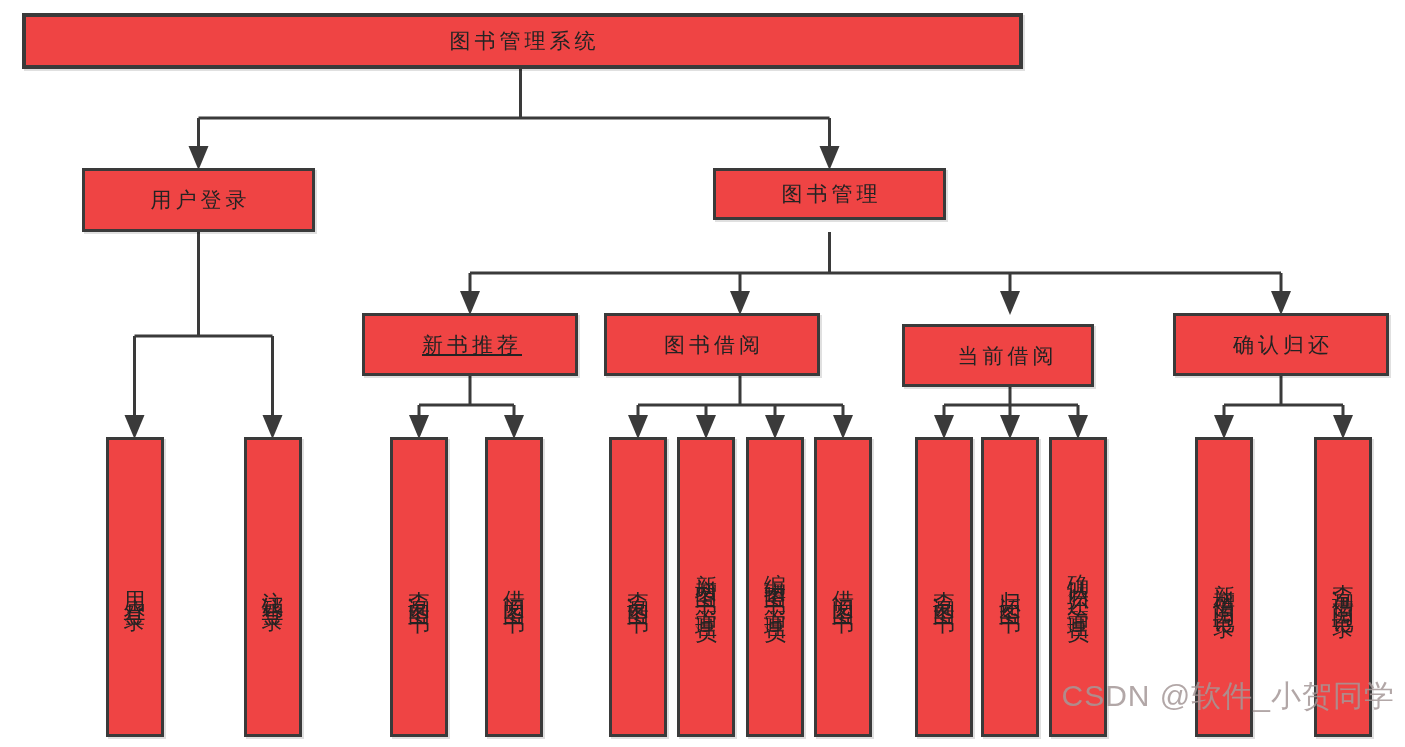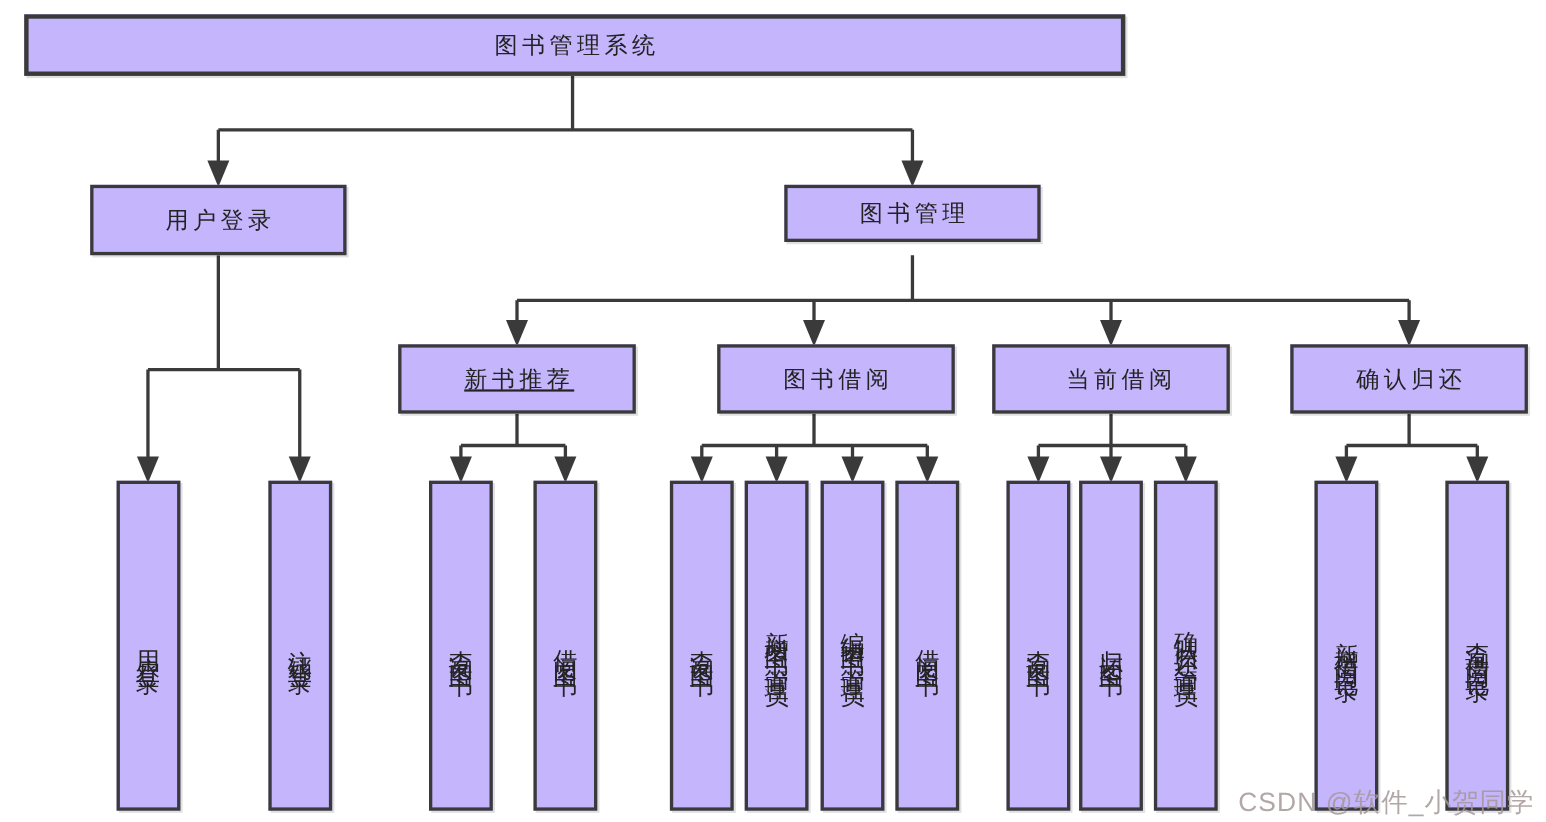--- a/index.html
+++ b/index.html
@@ -7,21 +7,21 @@
     position:relative;
     width:1405px;height:747px;
     background:#ffffff;
     overflow:hidden;
     font-family:"Liberation Sans", sans-serif;
     color:#232323;
   }
   .box{
     position:absolute;
     box-sizing:border-box;
-    background:#c4b5fd;
+    background:#ef4444;
     border:3px solid #3a3a3a;
     display:flex;
     align-items:center;
     justify-content:center;
     box-shadow:2px 2px 0 rgba(0,0,0,0.12);
     z-index:2;
   }
   .box.root{border-width:4px;}
   .h-label{
     font-size:21px;
@@ -39,22 +39,22 @@
     color:#232323;
   }
   #connectors{
     position:absolute;left:0;top:0;width:1405px;height:747px;
     z-index:1;
   }
   #connectors path{stroke:#3a3a3a;stroke-width:3;fill:none;}
   #connectors polygon{fill:#3a3a3a;stroke:none;}
   #watermark{
     position:absolute;
-    top:713px;right:10px;
-    font-size:24px;
+    top:676px;right:10px;
+    font-size:30px;
     letter-spacing:1px;
     color:rgba(164,152,152,0.85);
     z-index:5;
     white-space:nowrap;
   }
 </style>
 </head>
 <body>
 
 <div id="stage">
@@ -102,24 +102,24 @@
   <div class="box" style="left:82px;top:168px;width:233px;height:64px;">
     <span class="h-label">用户登录</span>
   </div>
   <div class="box" style="left:713px;top:168px;width:233px;height:52px;">
     <span class="h-label">图书管理</span>
   </div>
 
   <div class="box" style="left:362px;top:313px;width:216px;height:63px;text-decoration:underline;">
     <span class="h-label">新书推荐</span>
   </div>
-  <div class="box" style="left:652px;top:313px;width:216px;height:63px;text-align:center;">
+  <div class="box" style="left:604px;top:313px;width:216px;height:63px;text-align:center;">
     <span class="h-label">图书借阅</span>
   </div>
-  <div class="box" style="left:902px;top:313px;width:216px;height:63px;padding-left:15px;">
+  <div class="box" style="left:902px;top:324px;width:192px;height:63px;padding-left:15px;">
     <span class="h-label">当前借阅</span>
   </div>
   <div class="box" style="left:1173px;top:313px;width:216px;height:63px;">
     <span class="h-label">确认归还</span>
   </div>
 
   <div class="box" style="left:105.5px;top:437px;width:58px;height:300px;">
     <span class="v-label">用户登录</span>
   </div>
   <div class="box" style="left:243.5px;top:437px;width:58px;height:300px;">

